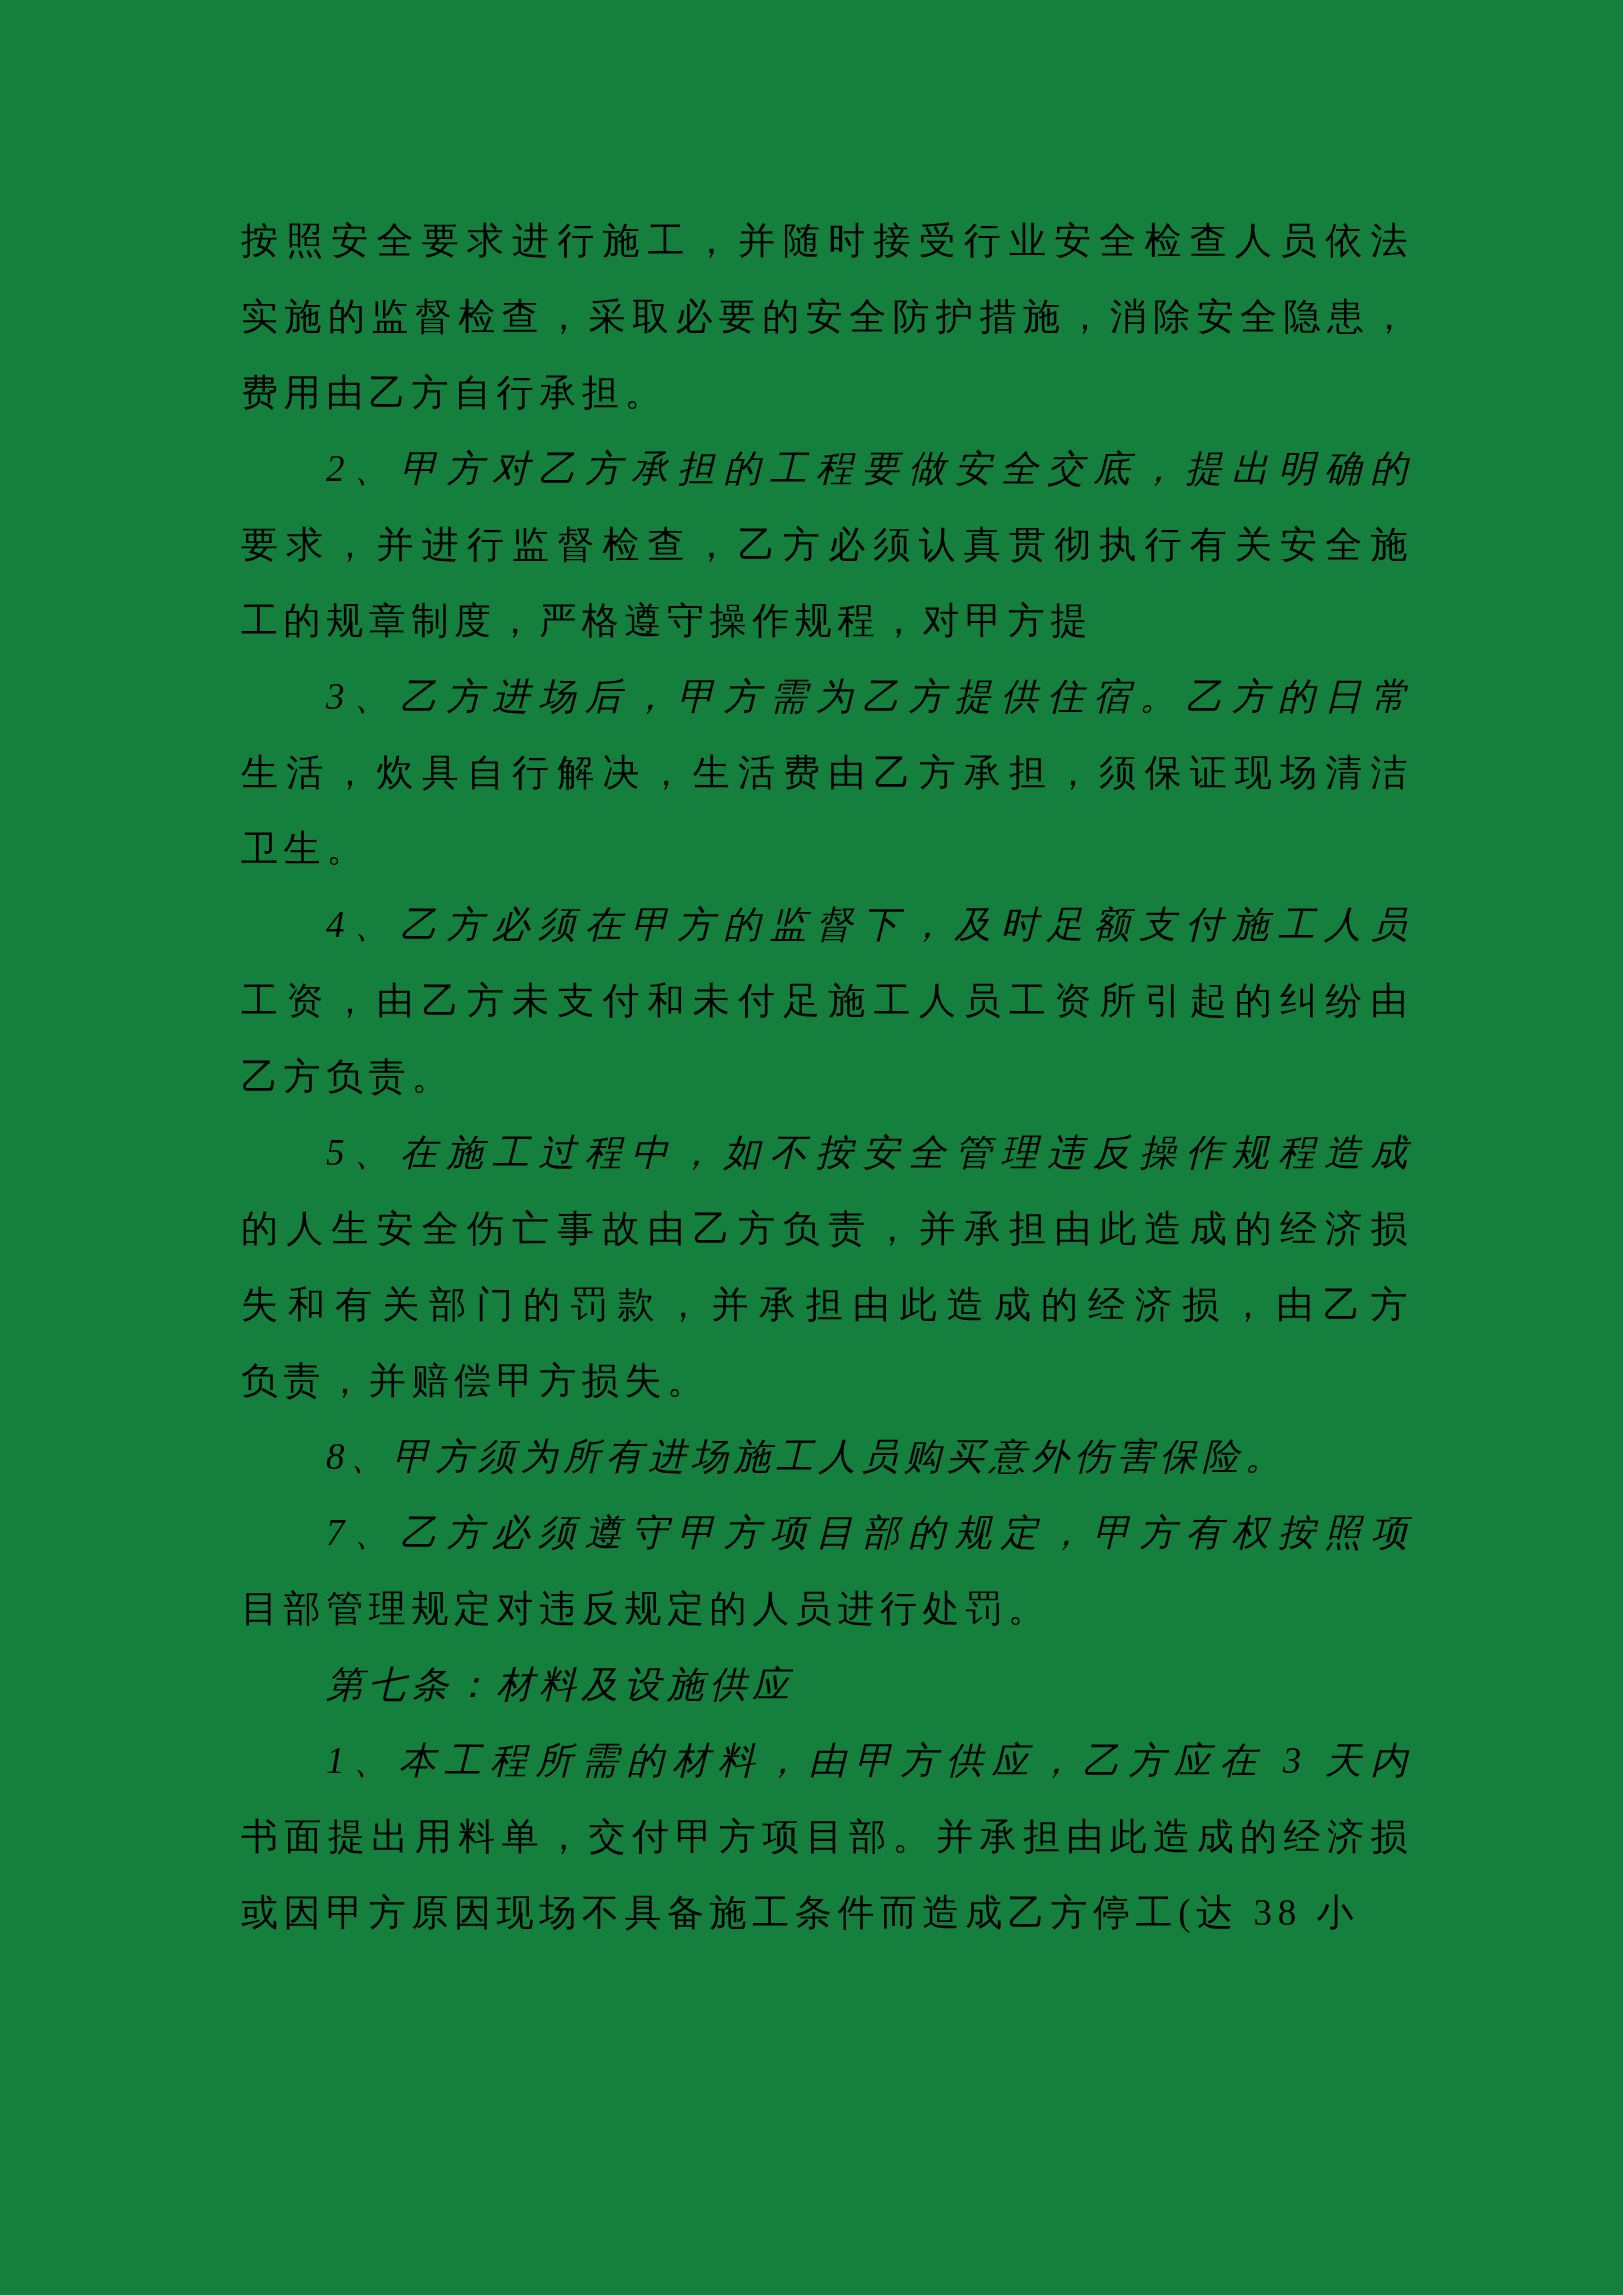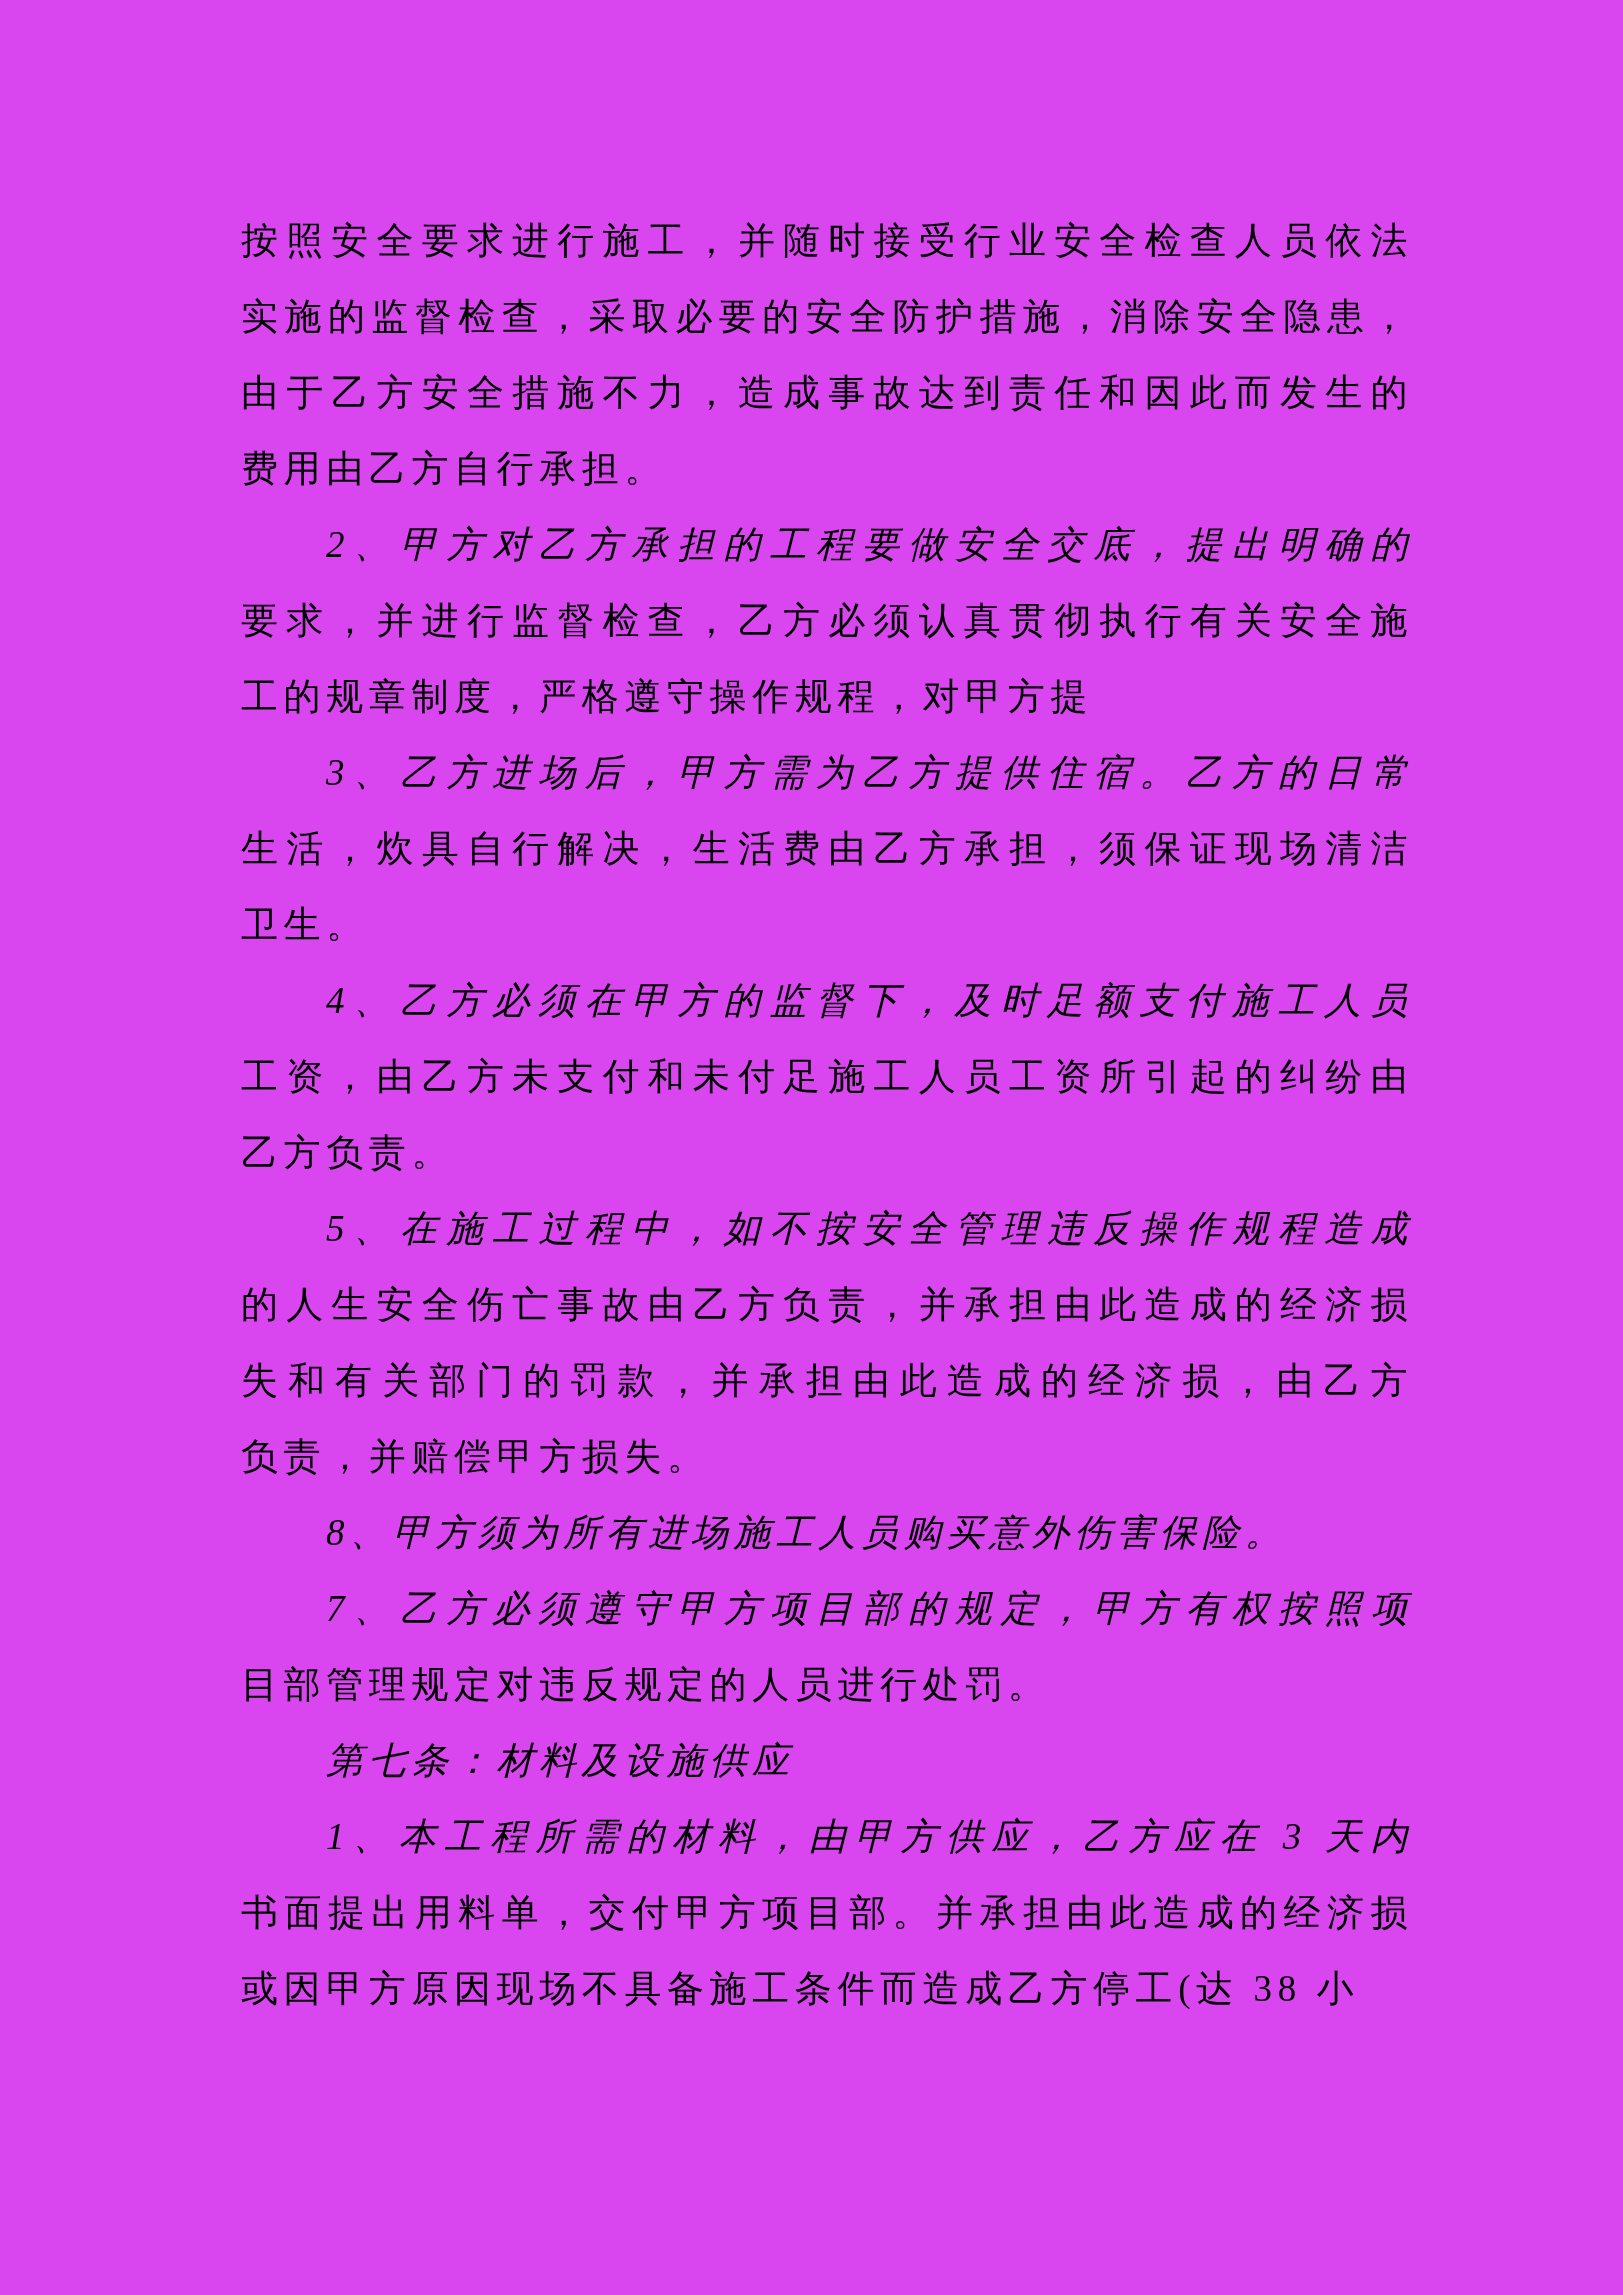--- a/index.html
+++ b/index.html
@@ -10,21 +10,21 @@
     width: 1623px;
     height: 2295px;
     background: #ffffff;
     overflow: hidden;
   }
   .page {
     box-sizing: border-box;
     width: 1623px;
     height: 2295px;
     padding: 203px 210px 0 241px;
-    background: #d946ef;
+    background: #15803d;
   }
   .text-block {
     width: 1172px;
     color: #000000;
     font-family: "Liberation Serif", "DejaVu Serif", serif;
     font-size: 37px;
     font-weight: normal;
   }
   .text-line {
     height: 76px;
@@ -41,21 +41,20 @@
     font-style: italic;
   }
 </style>
 </head>
 <body style="background: rgb(255, 255, 255);">
 
 <div class="page">
   <div class="text-block" style="color: rgb(0, 0, 0);">
       <div class="text-line full">按照安全要求进行施工，并随时接受行业安全检查人员依法</div>
       <div class="text-line full">实施的监督检查，采取必要的安全防护措施，消除安全隐患，</div>
-      <div class="text-line full">由于乙方安全措施不力，造成事故达到责任和因此而发生的</div>
       <div class="text-line">费用由乙方自行承担。</div>
       <div class="text-line indent full">2、甲方对乙方承担的工程要做安全交底，提出明确的</div>
       <div class="text-line full">要求，并进行监督检查，乙方必须认真贯彻执行有关安全施</div>
       <div class="text-line">工的规章制度，严格遵守操作规程，对甲方提</div>
       <div class="text-line indent full">3、乙方进场后，甲方需为乙方提供住宿。乙方的日常</div>
       <div class="text-line full">生活，炊具自行解决，生活费由乙方承担，须保证现场清洁</div>
       <div class="text-line">卫生。</div>
       <div class="text-line indent full">4、乙方必须在甲方的监督下，及时足额支付施工人员</div>
       <div class="text-line full">工资，由乙方未支付和未付足施工人员工资所引起的纠纷由</div>
       <div class="text-line">乙方负责。</div>

